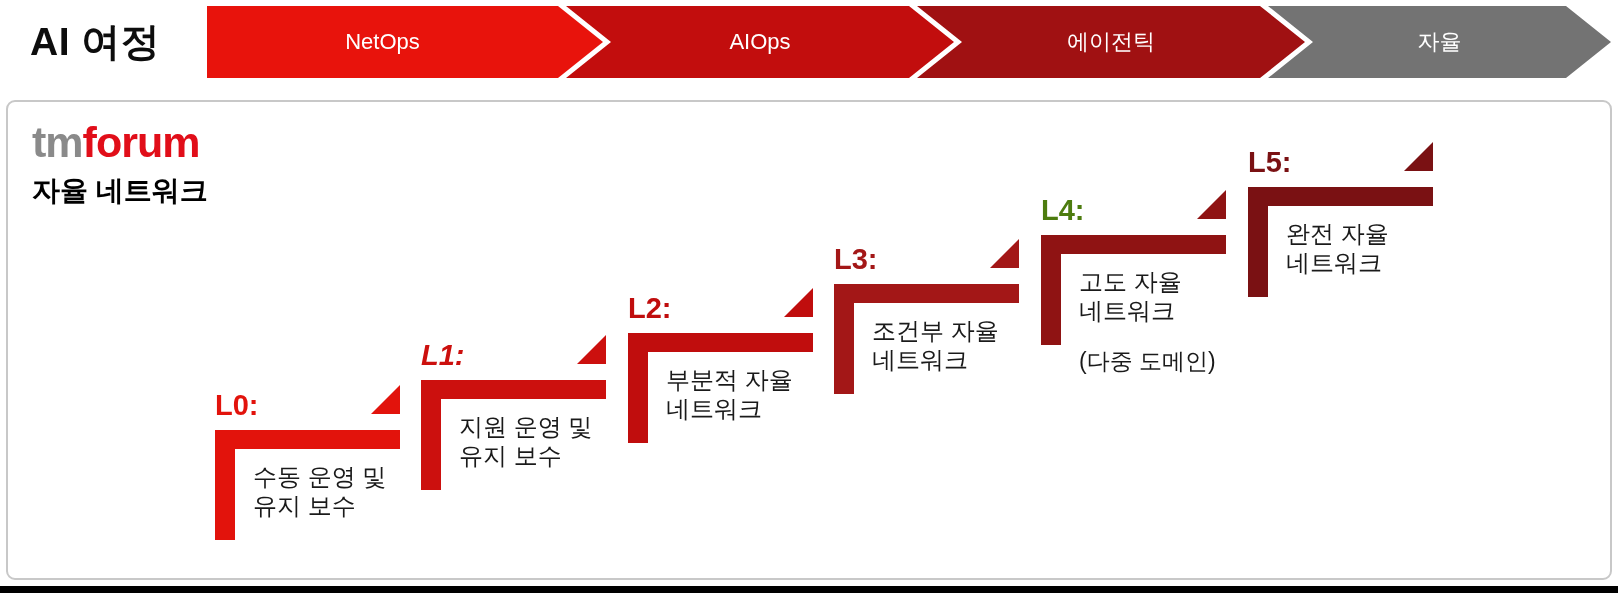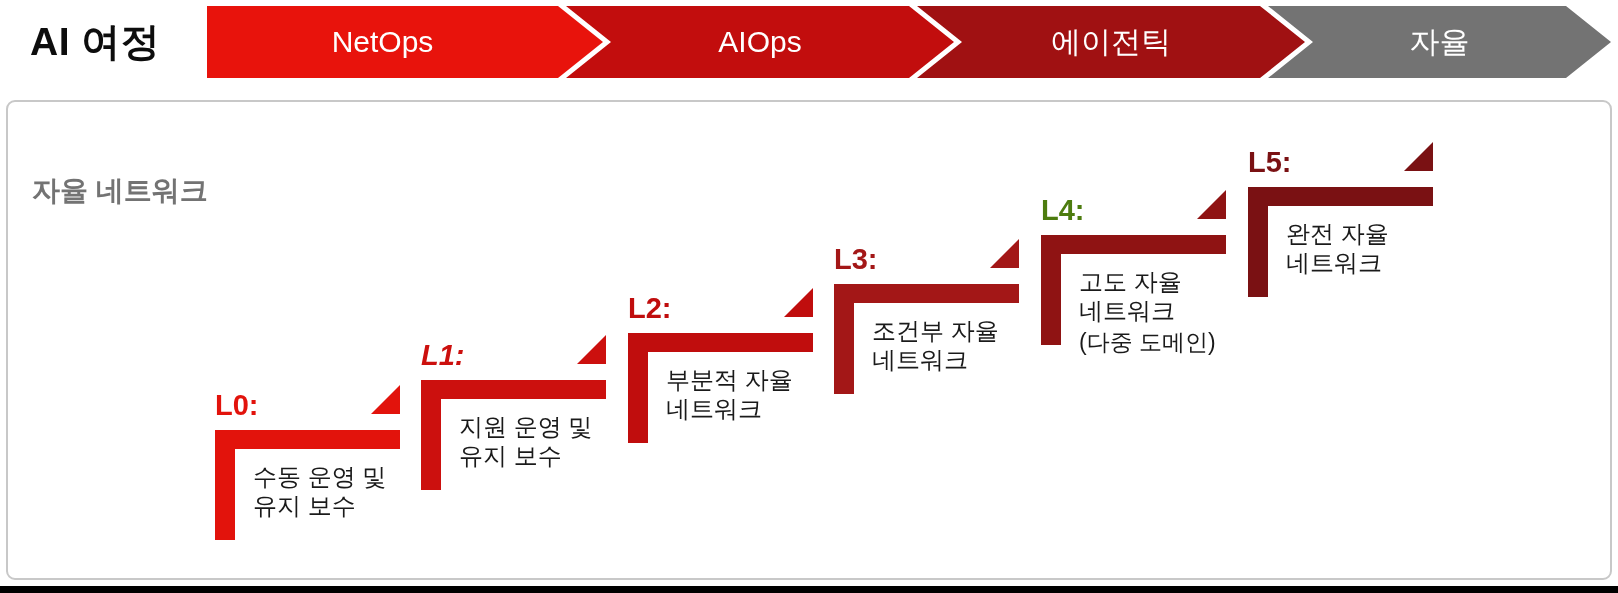--- a/index.html
+++ b/index.html
@@ -10,45 +10,45 @@
     color:#111;
   }
   
   .journey-bar{position:absolute;left:0;top:6px;width:1618px;height:72px;}
   .journey-label{
     position:absolute;left:30px;top:0;height:72px;display:flex;align-items:center;
     font-size:39px;font-weight:bold;color:#0d0d0d;letter-spacing:0.5px;
   }
   .chevron{
     position:absolute;top:0;height:72px;display:flex;align-items:center;justify-content:center;
-    color:#fff;font-size:30px;line-height:1;
+    color:#fff;font-size:22px;line-height:1;
   }
   .chevron.first{padding-right:45px;box-sizing:border-box;}
   
   .panel{
     position:absolute;left:6px;top:100px;width:1602px;height:476px;
     background:#fff;border:2px solid #c8c8c8;border-radius:9px;
   }
   .logo{position:absolute;left:24px;top:16px;font-size:43px;font-weight:bold;letter-spacing:-1px;}
   .logo .tm{color:#8a8a8a;}
   .logo .forum{color:#e10e19;}
   .panel-title{
     position:absolute;left:24px;top:72px;font-size:28px;font-weight:bold;
-    line-height:34px;color:#737373;
+    line-height:34px;color:#000000;
   }
   
   .stairs{position:absolute;left:0;top:-100px;width:1618px;height:593px;pointer-events:none;}
   .step{position:absolute;width:240px;height:262px;}
   .step-label{position:absolute;left:0;top:19px;font-size:29px;font-weight:bold;line-height:28px;}
   .tri{position:absolute;left:156px;top:13px;width:29px;height:29px;
        clip-path:polygon(0 100%,100% 0,100% 100%);}
   .hbar{position:absolute;left:0;top:58px;width:185px;height:19px;}
   .vbar{position:absolute;left:0;top:58px;width:20px;height:110px;}
   .desc{position:absolute;left:38px;top:90px;font-size:24px;line-height:29px;color:#1a1a1a;}
-  .desc .note{margin-top:3px;font-size:23px;}
+  .desc .note{margin-top:22px;font-size:23px;}
   .desc .note:empty{display:none;}
   
   .bottom-bar{position:absolute;left:0;top:586px;width:1618px;height:7px;background:#000;}
 </style>
 </head>
 <body>
 
 <div class="journey-bar">
   <div class="journey-label">AI 여정</div>
   <div class="chevron first" style="left: 207px; width: 396px; background: rgb(232, 19, 12); clip-path: polygon(0px 0px, 351px 0px, 100% 50%, 351px 100%, 0px 100%);">
@@ -59,20 +59,23 @@
     </div>
   <div class="chevron" style="left: 917px; width: 388px; background: rgb(160, 17, 18); clip-path: polygon(0px 0px, 343px 0px, 100% 50%, 343px 100%, 0px 100%, 45px 50%);">
       <span>에이전틱</span>
     </div>
   <div class="chevron" style="left: 1268px; width: 343px; background: #737373; clip-path: polygon(0px 0px, 298px 0px, 100% 50%, 298px 100%, 0px 100%, 45px 50%);">
       <span>자율</span>
     </div>
 </div>
 
 <div class="panel">
+  <div class="logo">
+    <span class="tm">tm</span><span class="forum">forum</span>
+  </div>
   <div class="panel-title">
     <div>자율 네트워크</div>
   </div>
   <div class="stairs">
       <div class="step" style="left: 207px; top: 370px;">
     <div class="step-label" style="color: rgb(226, 19, 12);">L0:</div>
     <div class="tri" style="background: rgb(226, 19, 12);"></div>
     <div class="hbar" style="background: rgb(226, 19, 12);"></div>
     <div class="vbar" style="background: rgb(226, 19, 12);"></div>
     <div class="desc">

